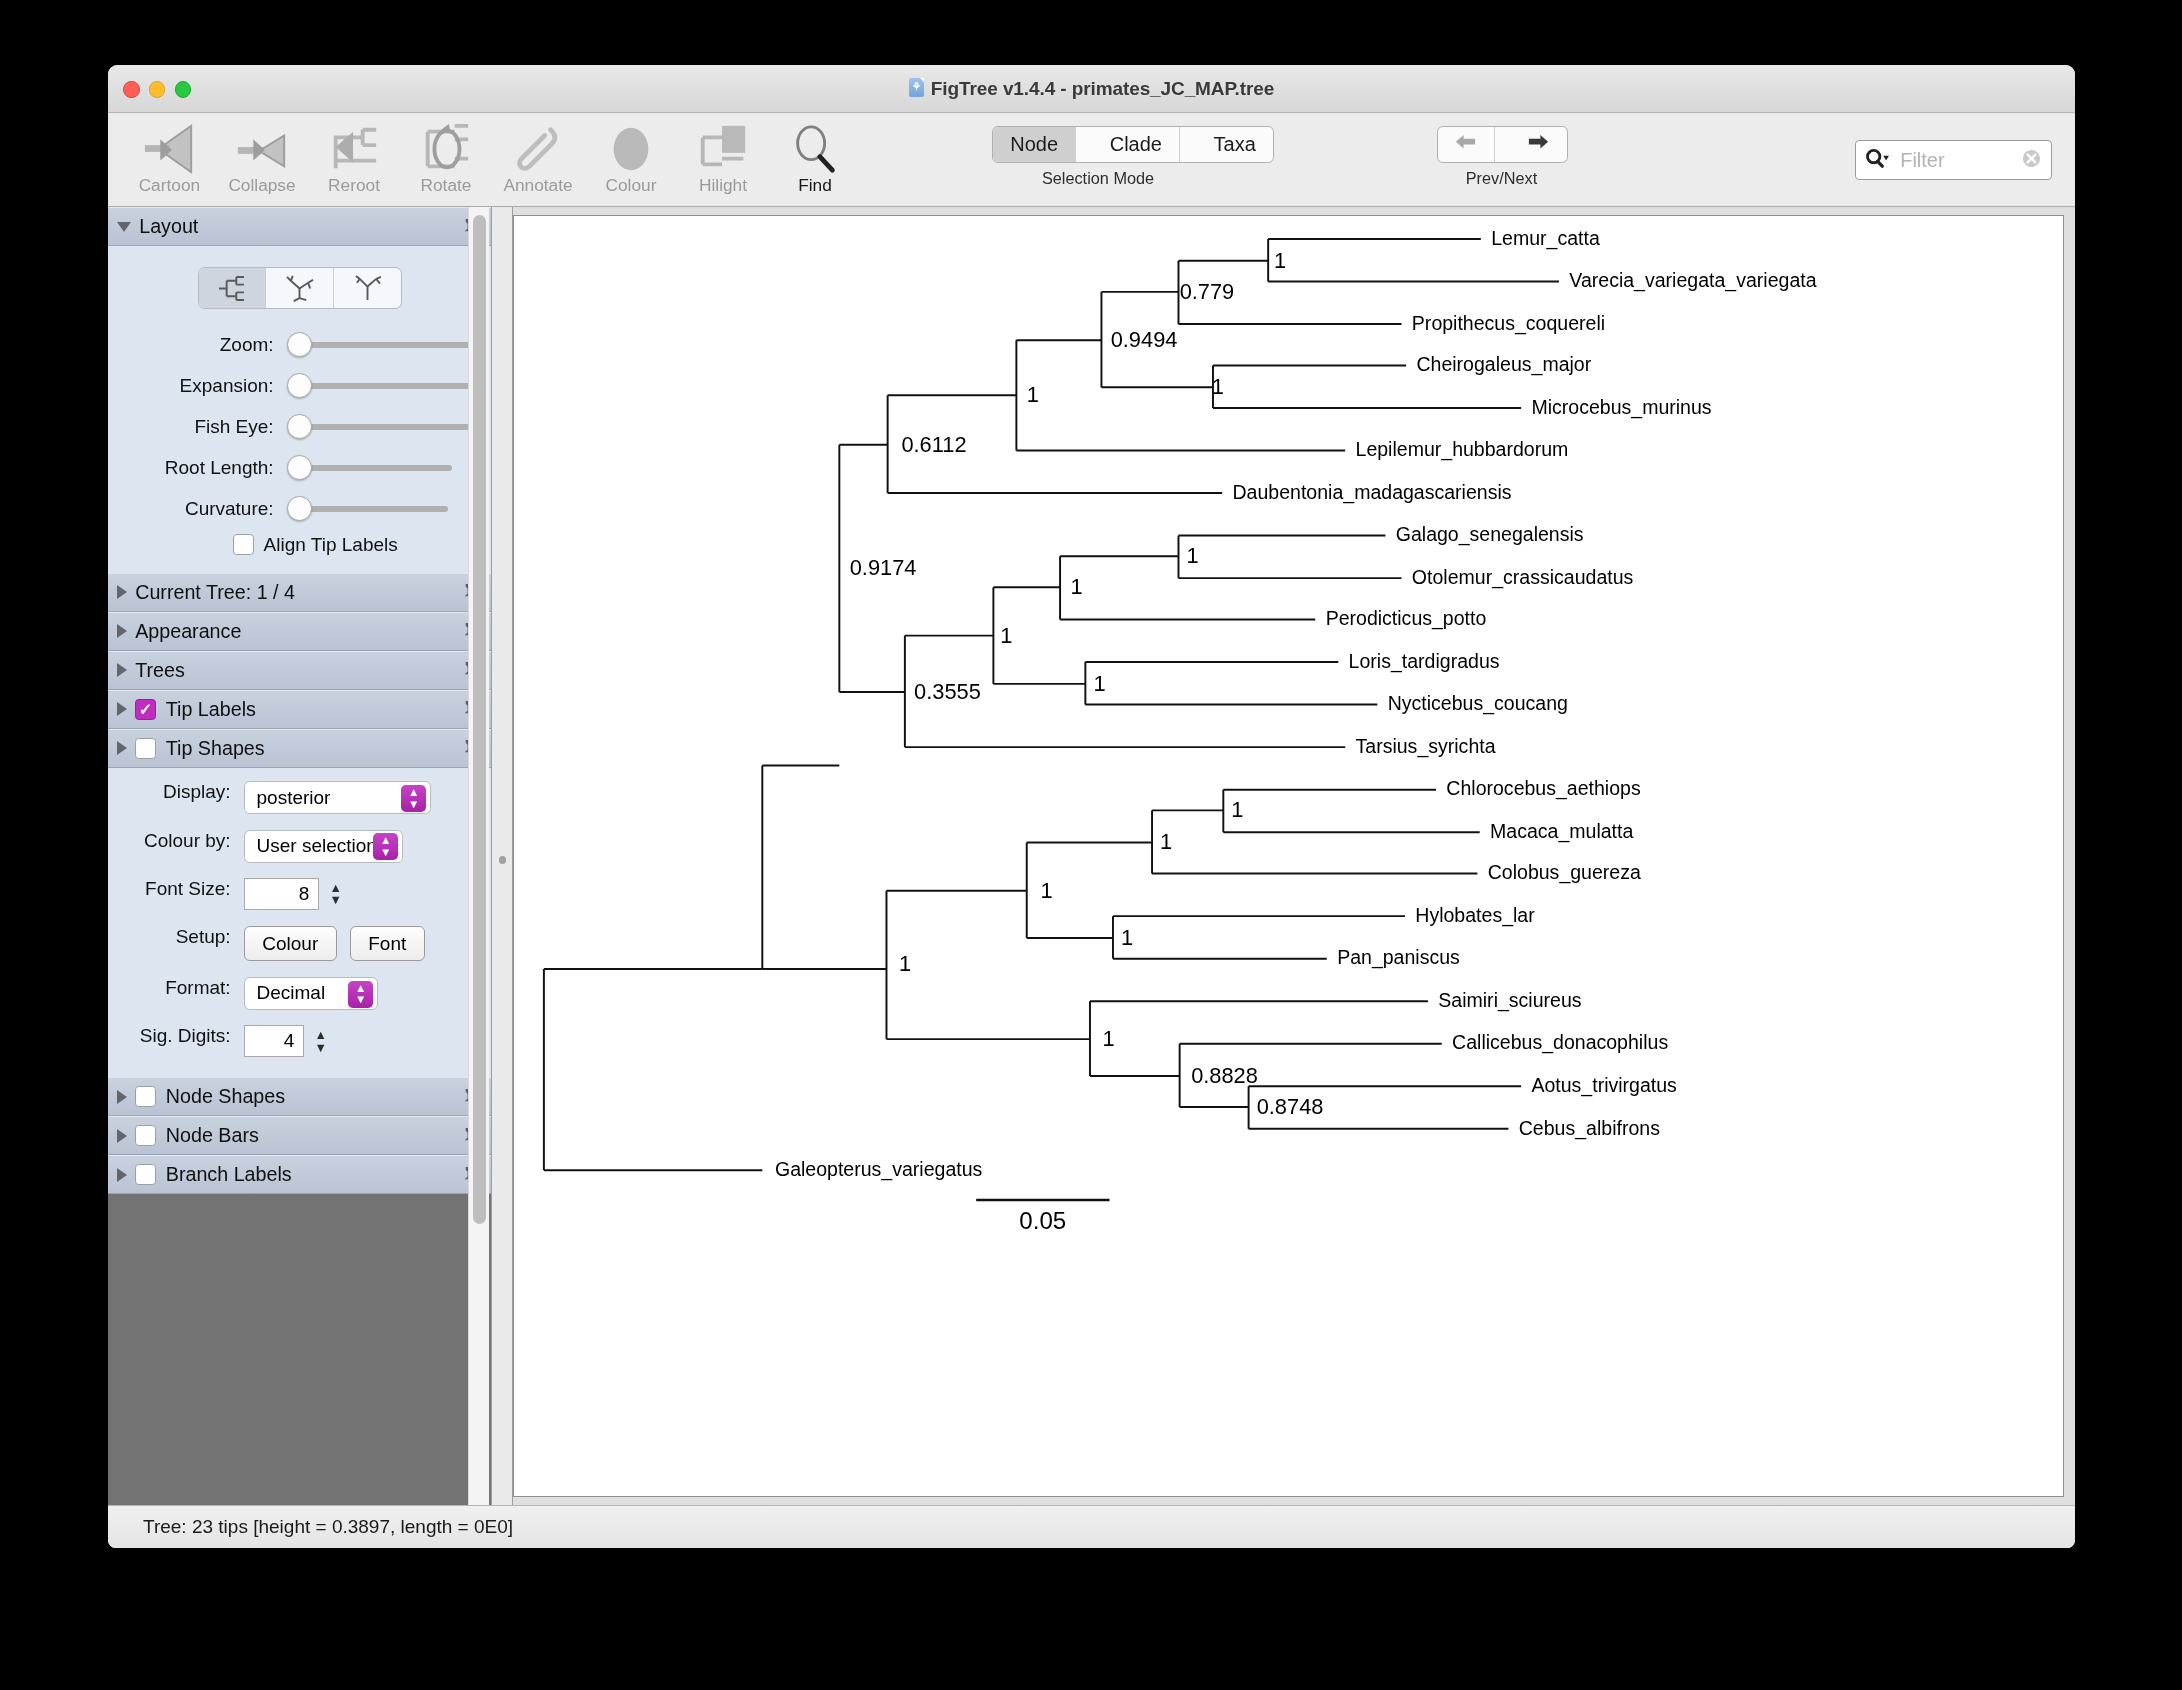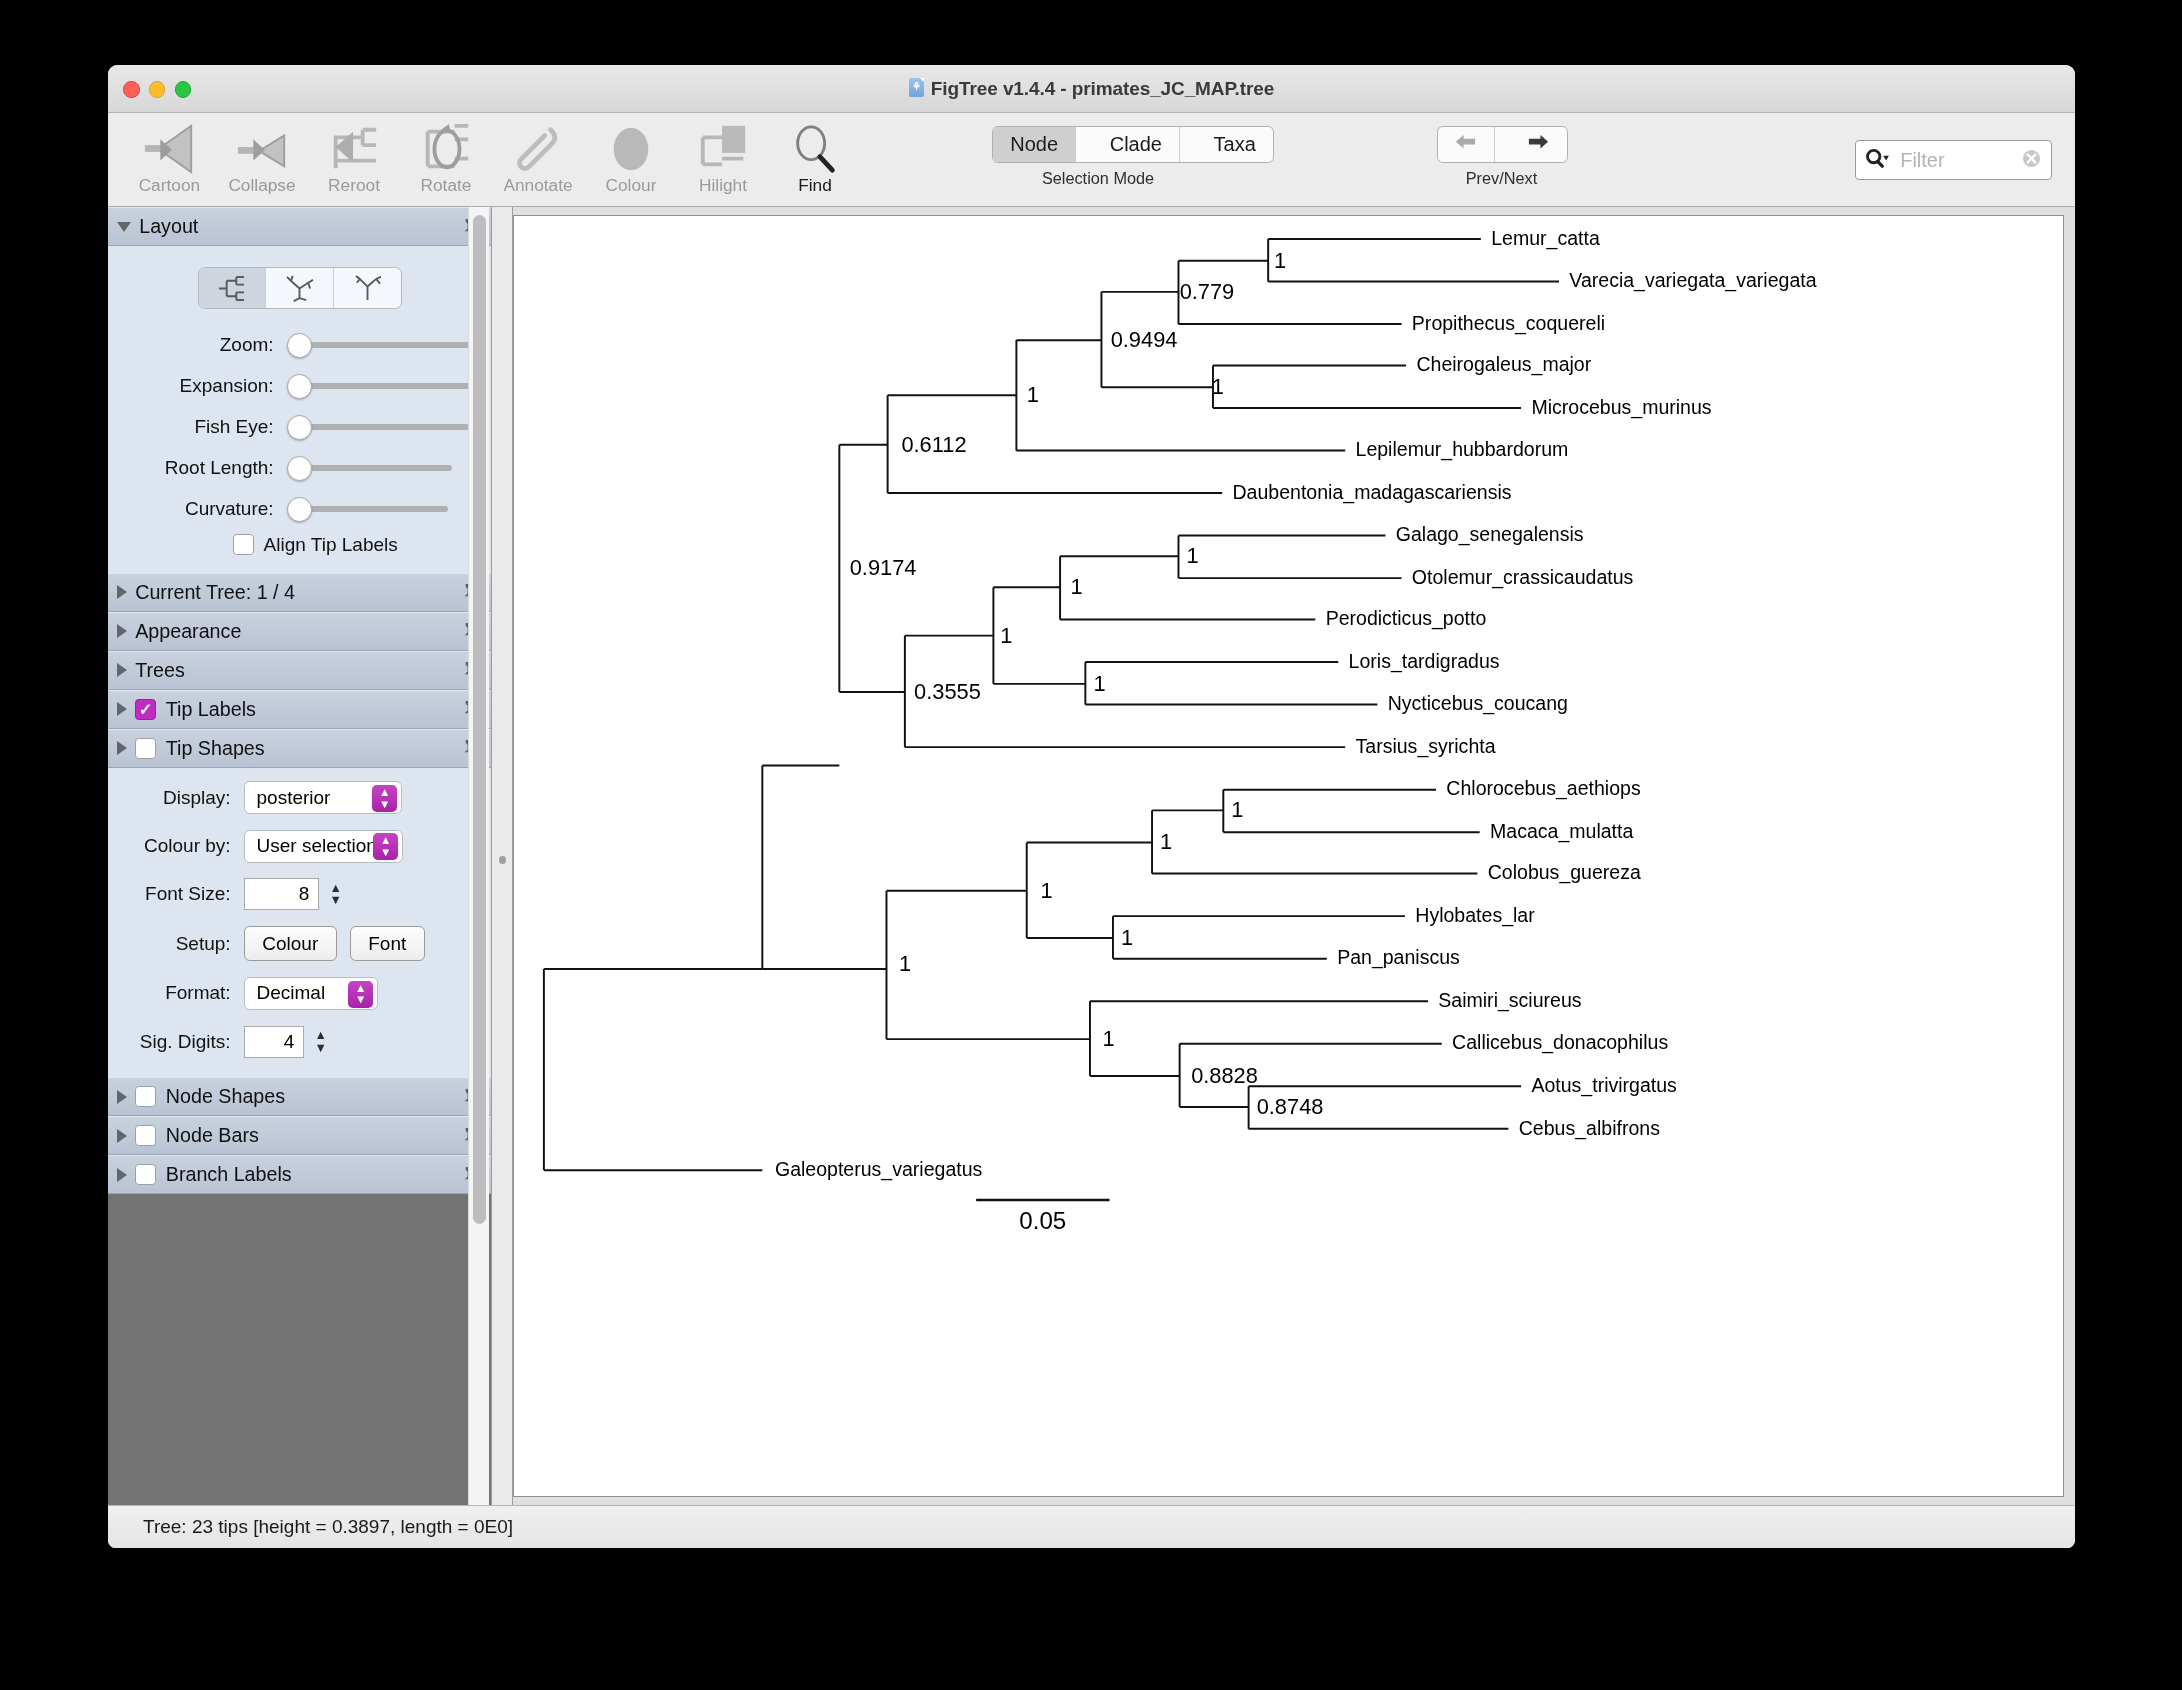--- a/index.html
+++ b/index.html
@@ -141,21 +141,21 @@
   .chk.on { background: #bf2cbf; border-color: #9d1f9d; }
   .chk.on::after {
     content: "\2713"; color: #fff; font-size: 16.3px; font-weight: bold; line-height: 1;
   }
   .pin {
     position: absolute; right: 11.5px; top: 8.6px;
     width: 21px; height: 21px; color: #5c5f66;
   }
   .panelbody { padding: 15.4px 0 13.4px 0; background: #dde5f0; }
   .row {
-    display: flex; align-items: center;
+    display: flex; align-items: flex-start;
     margin: 0 0 19px 0;
     font-size: 19px; color: #111;
   }
   .row .lbl { width: 179px; text-align: right; padding-right: 13.4px; flex: 0 0 auto; }
   .slider { position: relative; width: 183px; height: 21px; display: flex; align-items: center; }
   .slider .track {
     position: absolute; left: 12.5px; right: 0; height: 5.8px;
     background: #b0b0b0; border-radius: 2.9px;
   }
   .slider .knob {
@@ -495,21 +495,21 @@
         <div class="pin"><svg width="21" height="21" viewBox="0 0 22 22">
               <path d="M7 2 h8 v3 l-2 2 v5 l3 3 h-10 l3 -3 v-5 l-2 -2 z" fill="#5c5f66"></path>
               <line x1="11" y1="15" x2="11" y2="21" stroke="#5c5f66" stroke-width="2"></line>
             </svg></div>
       </div>
 
 
       <div class="panelbody" style="padding-top:13.4px">
         <div class="row" style="margin-bottom:15.4px">
           <div class="lbl" style="width:136px">Display:</div>
-          <div class="combo" style="width:158px">
+          <div class="combo" style="width:187px">
             <span>posterior</span>
             <span class="stepper">▲<br>▼</span>
           </div>
         </div>
         <div class="row" style="margin-bottom:15.4px">
           <div class="lbl" style="width:136px">Colour by:</div>
           <div class="combo" style="width:159px">
             <span>User selection</span>
             <span class="stepper">▲<br>▼</span>
           </div>

